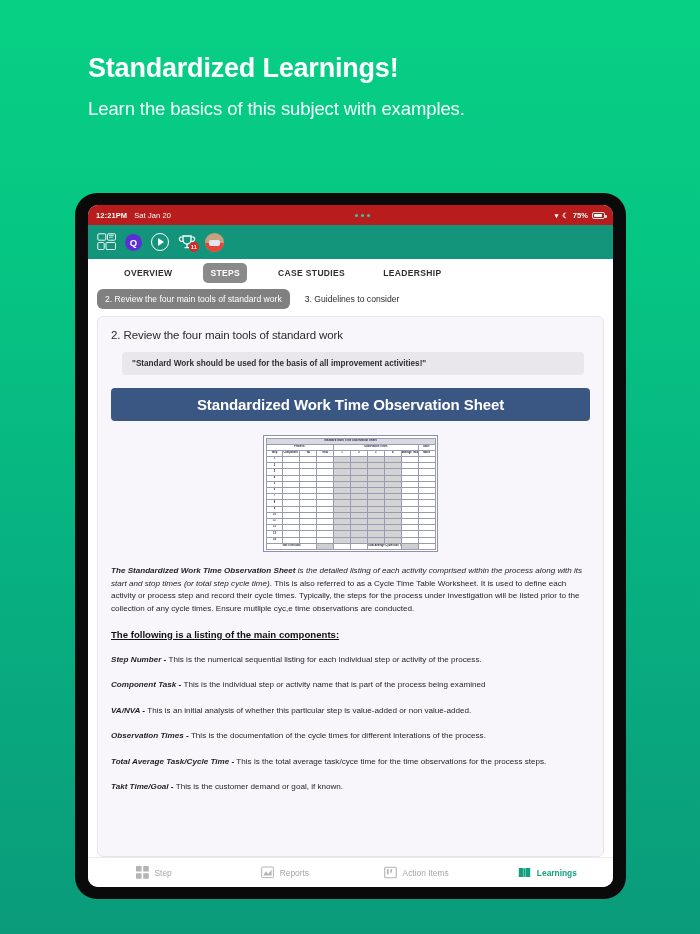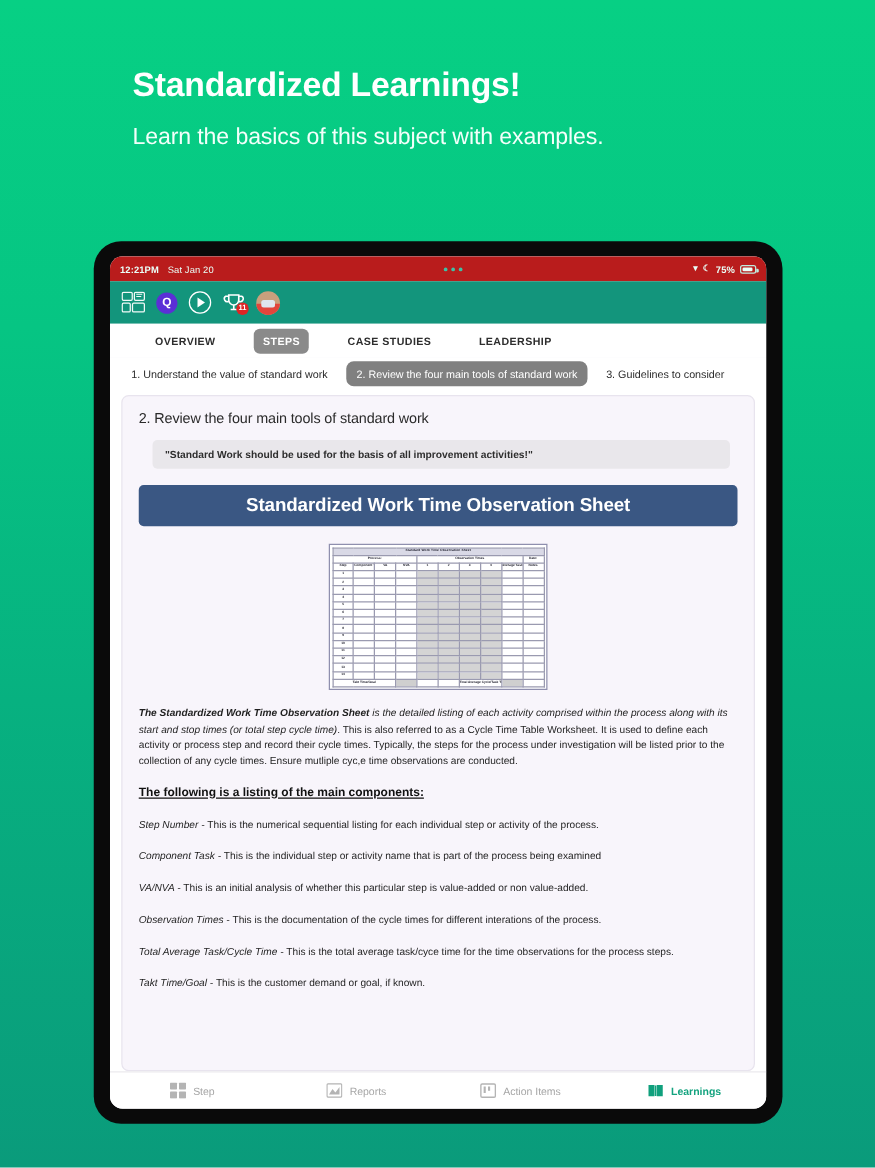--- a/index.html
+++ b/index.html
@@ -5,21 +5,21 @@
   * { box-sizing: border-box; margin: 0; padding: 0; }
   html, body { width: 700px; height: 934px; }
   body {
     font-family: "Liberation Sans", sans-serif;
     background: linear-gradient(180deg, #07d084 0%, #06c583 28%, #07b180 60%, #0a9b7b 100%);
     overflow: hidden;
     position: relative;
   }
 
   
-  .promo { position: absolute; left: 106px; top: 52px; width: 560px; }
+  .promo { position: absolute; left: 88px; top: 52px; width: 560px; }
   .promo-title {
     font-size: 27px; font-weight: 700; color: #ffffff;
     letter-spacing: -0.2px; line-height: 1.2;
   }
   .promo-sub {
     margin-top: 14px; font-size: 18.5px; color: #f2fffa;
     font-weight: 400; letter-spacing: -0.1px;
   }
 
   
@@ -185,21 +185,21 @@
     font-size: 8.1px; color: #1f1f1f; line-height: 1.55;
     margin-bottom: 13px; text-align: left;
   }
   .para b { font-weight: 700; }
   .para .it { font-style: italic; }
   .sub-head {
     font-size: 9.6px; font-weight: 700; color: #111;
     text-decoration: underline; margin-bottom: 14px;
   }
   .comp { font-size: 8.1px; color: #1f1f1f; line-height: 1.55; margin-bottom: 13px; }
-  .comp b { font-weight: 400; font-style: italic; }
+  .comp b { font-weight: 700; font-style: italic; }
 
   
   .bottomnav {
     height: 30px; background: #ffffff; flex: none;
     display: flex; align-items: center; border-top: 1px solid #eceaee;
   }
   .navitem {
     flex: 1; display: flex; align-items: center; justify-content: center;
     gap: 6px; font-size: 8.4px; color: #a6a6a6; font-weight: 500;
   }
@@ -262,21 +262,20 @@
     </div>
 
     <div class="tabs">
       <span class="tab">OVERVIEW</span>
       <span class="tab active">STEPS</span>
       <span class="tab">CASE STUDIES</span>
       <span class="tab">LEADERSHIP</span>
     </div>
 
     <div class="steps-row">
-      <span class="step-pill">1. Understand the value of standard work</span>
       <span class="step-pill active">2. Review the four main tools of standard work</span>
       <span class="step-pill">3. Guidelines to consider</span>
     </div>
 
     <div class="content-wrap">
       <div class="card">
 
         <div class="card-heading">2. Review the four main tools of standard work</div>
 
         <div class="quote-box">"Standard Work should be used for the basis of all improvement activities!"</div>

